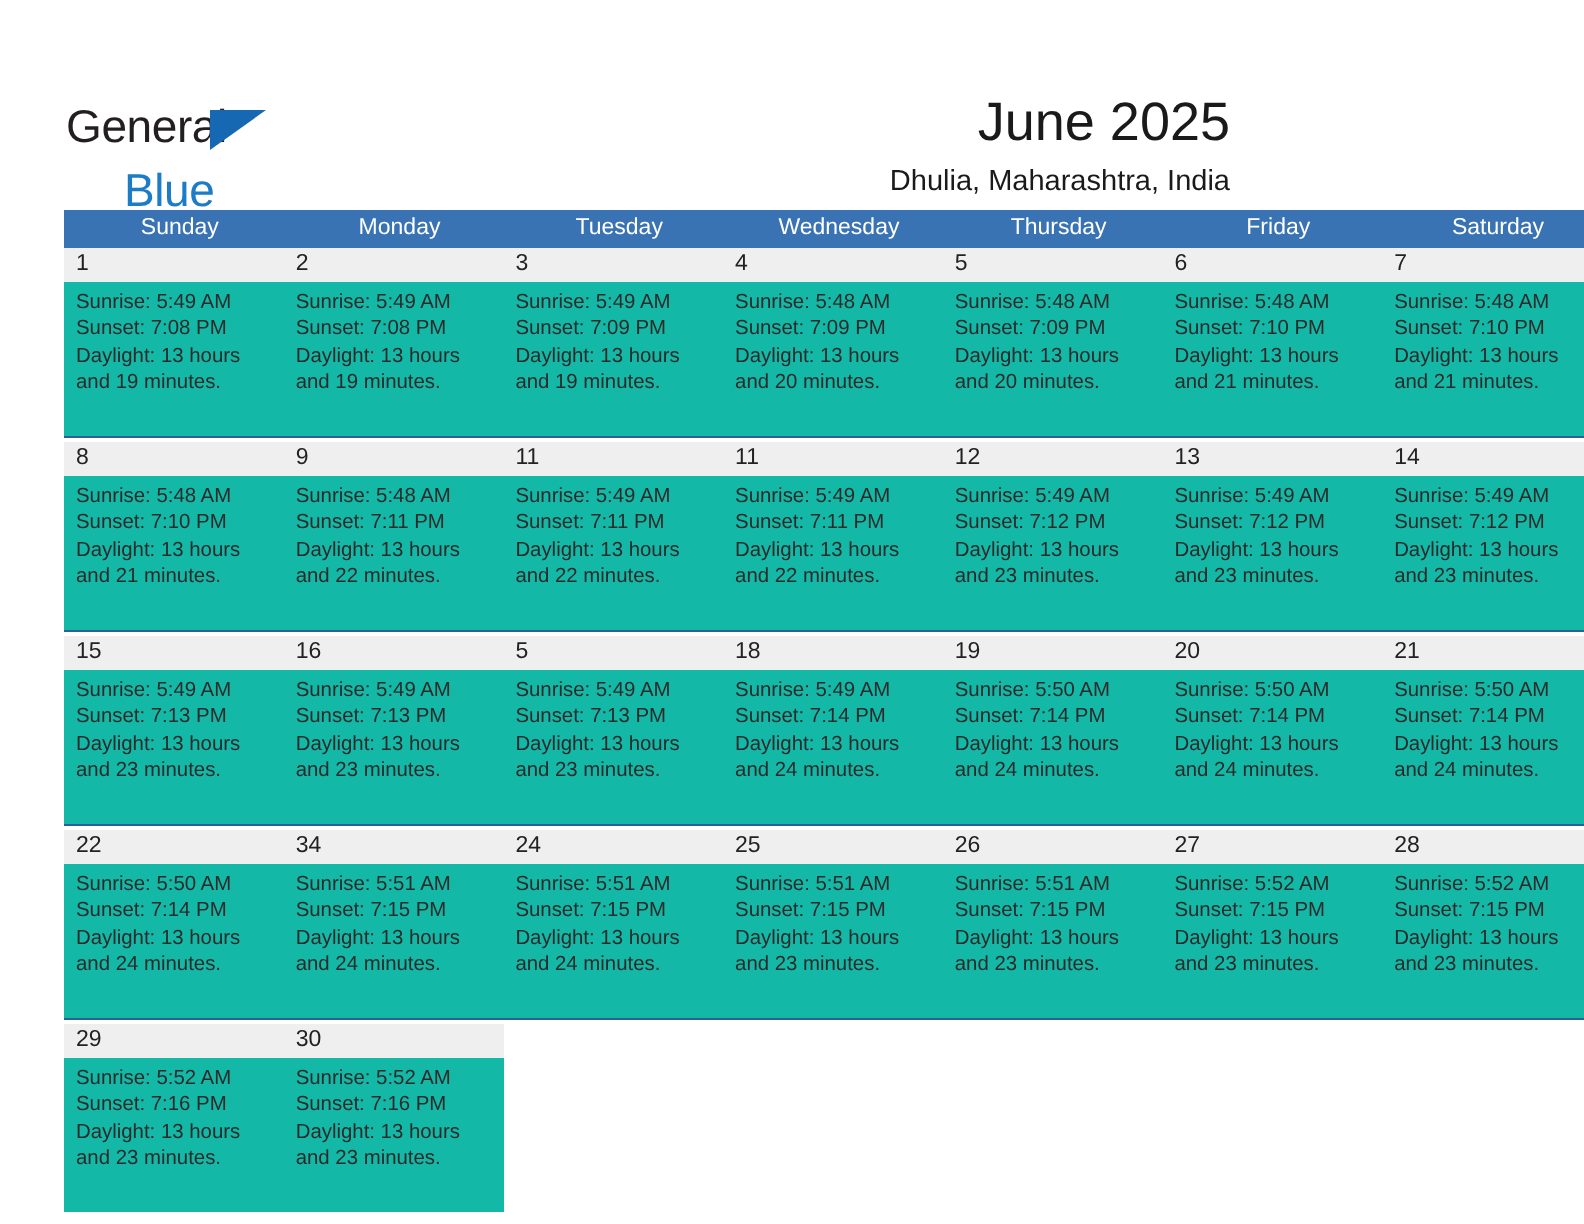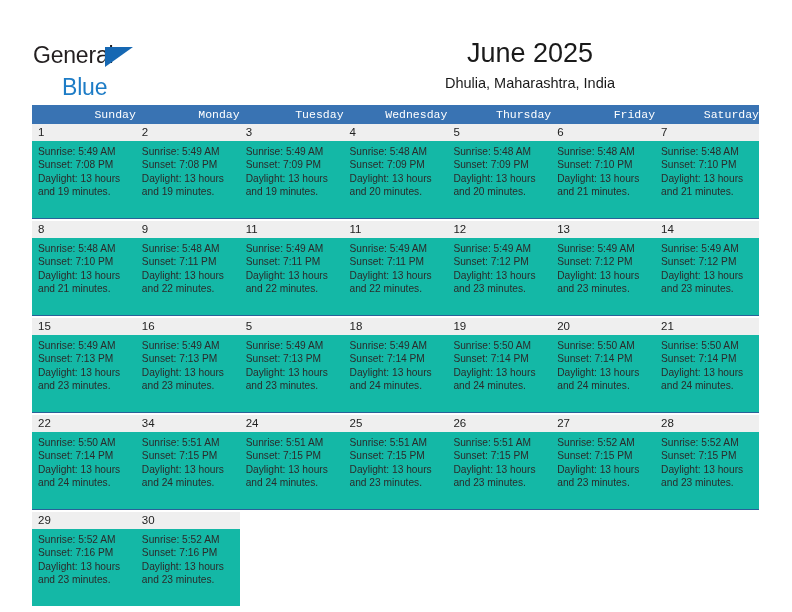--- a/index.html
+++ b/index.html
@@ -13,21 +13,21 @@
     font-family: "Liberation Sans", sans-serif;
     color: #000000;
     overflow: hidden;
     position: relative;
   }
 
   
   .page-header {
     position: absolute;
     left: 0;
-    top: 8px;
+    top: 16px;
     width: 648px;
     height: 100px;
   }
 
   .logo {
     position: absolute;
     left: 33px;
     top: 34px;
     width: 130px;
     height: 52px;
@@ -57,21 +57,21 @@
     font-size: 23px;
     letter-spacing: -0.2px;
     color: #1d7cc6;
     margin-top: 8px;
   }
 
   .title-block {
     position: absolute;
     right: 33px;
     top: 28px;
-    text-align: center;
+    text-align: right;
   }
   .cal-title {
     font-size: 27px;
     color: #1a1a1a;
     line-height: 34px;
     white-space: nowrap;
   }
   .cal-subtitle {
     font-size: 14.5px;
     color: #1a1a1a;
@@ -95,25 +95,24 @@
     margin: 0;
     vertical-align: top;
     width: 103.857px;
   }
 
   .dow-row th {
     background: #3973b3;
     color: #ffffff;
     font-size: 11.5px;
     font-weight: normal;
-    text-align: right;
+    text-align: center;
     height: 19px;
     line-height: 19px;
-    padding-left: 0;
-    font-family: Liberation Mono, monospace;
+    padding-left: 6px;
   }
 
   .week-sep td {
     height: 2px;
     padding: 0;
     border-top: 1.4px solid #2a6099;
   }
 
   .daynum-row td {
     background: #efefef;

